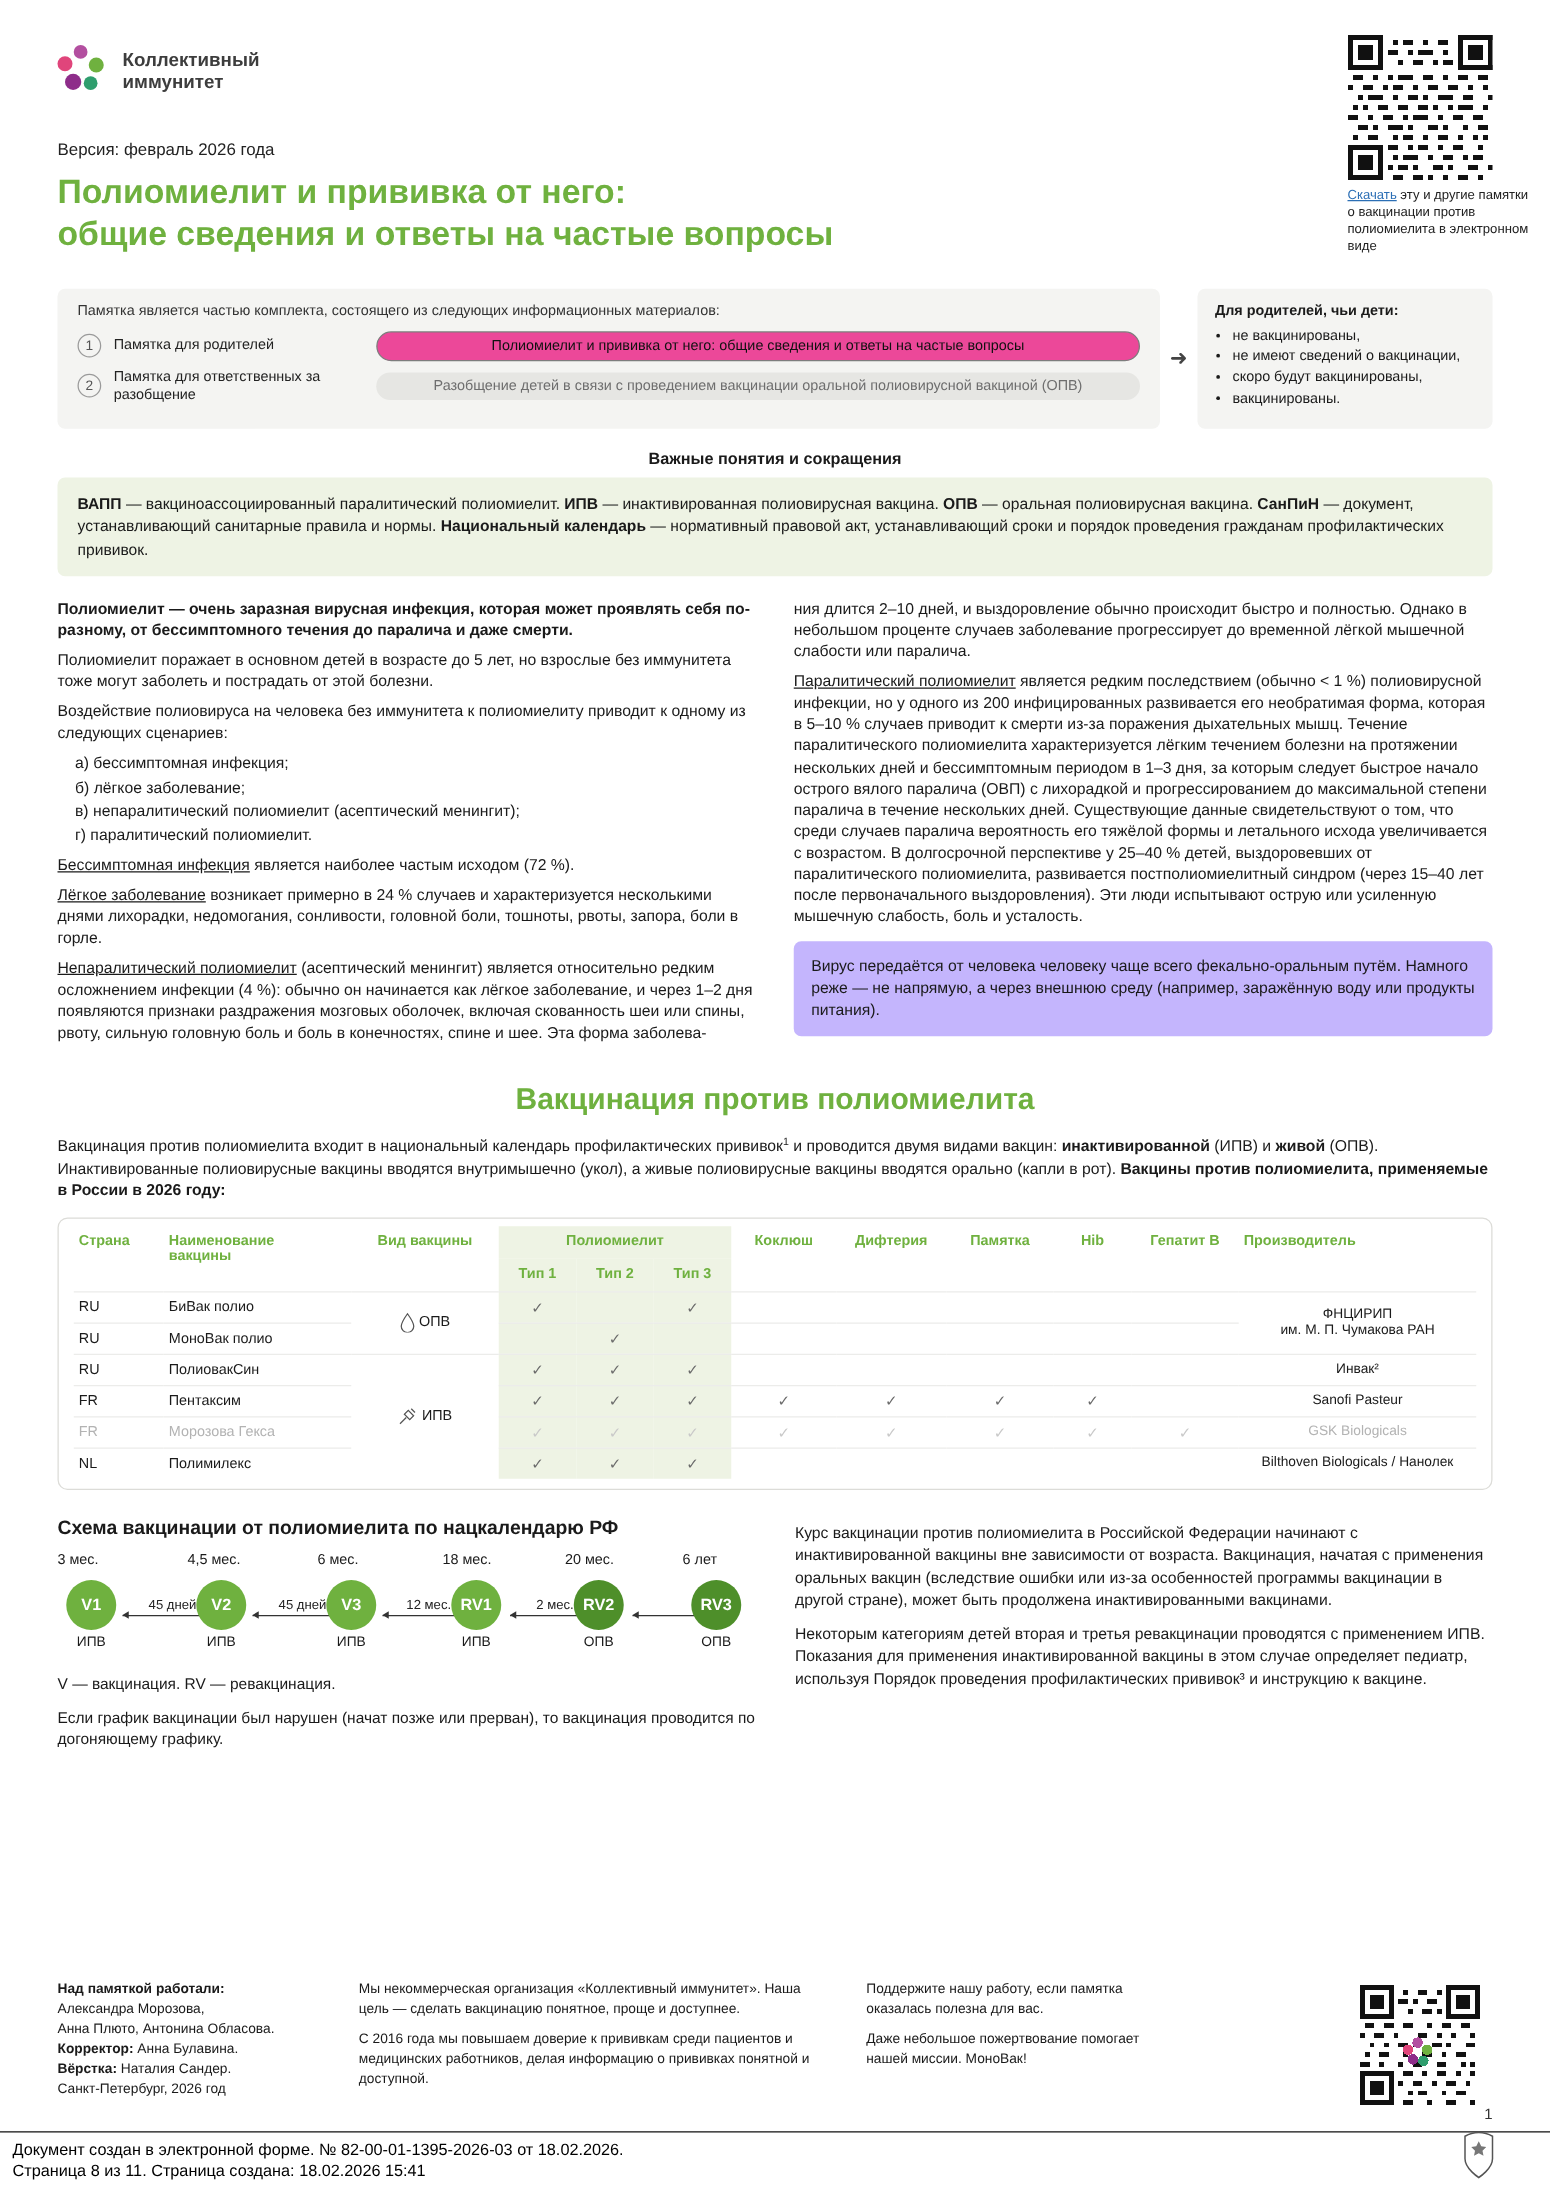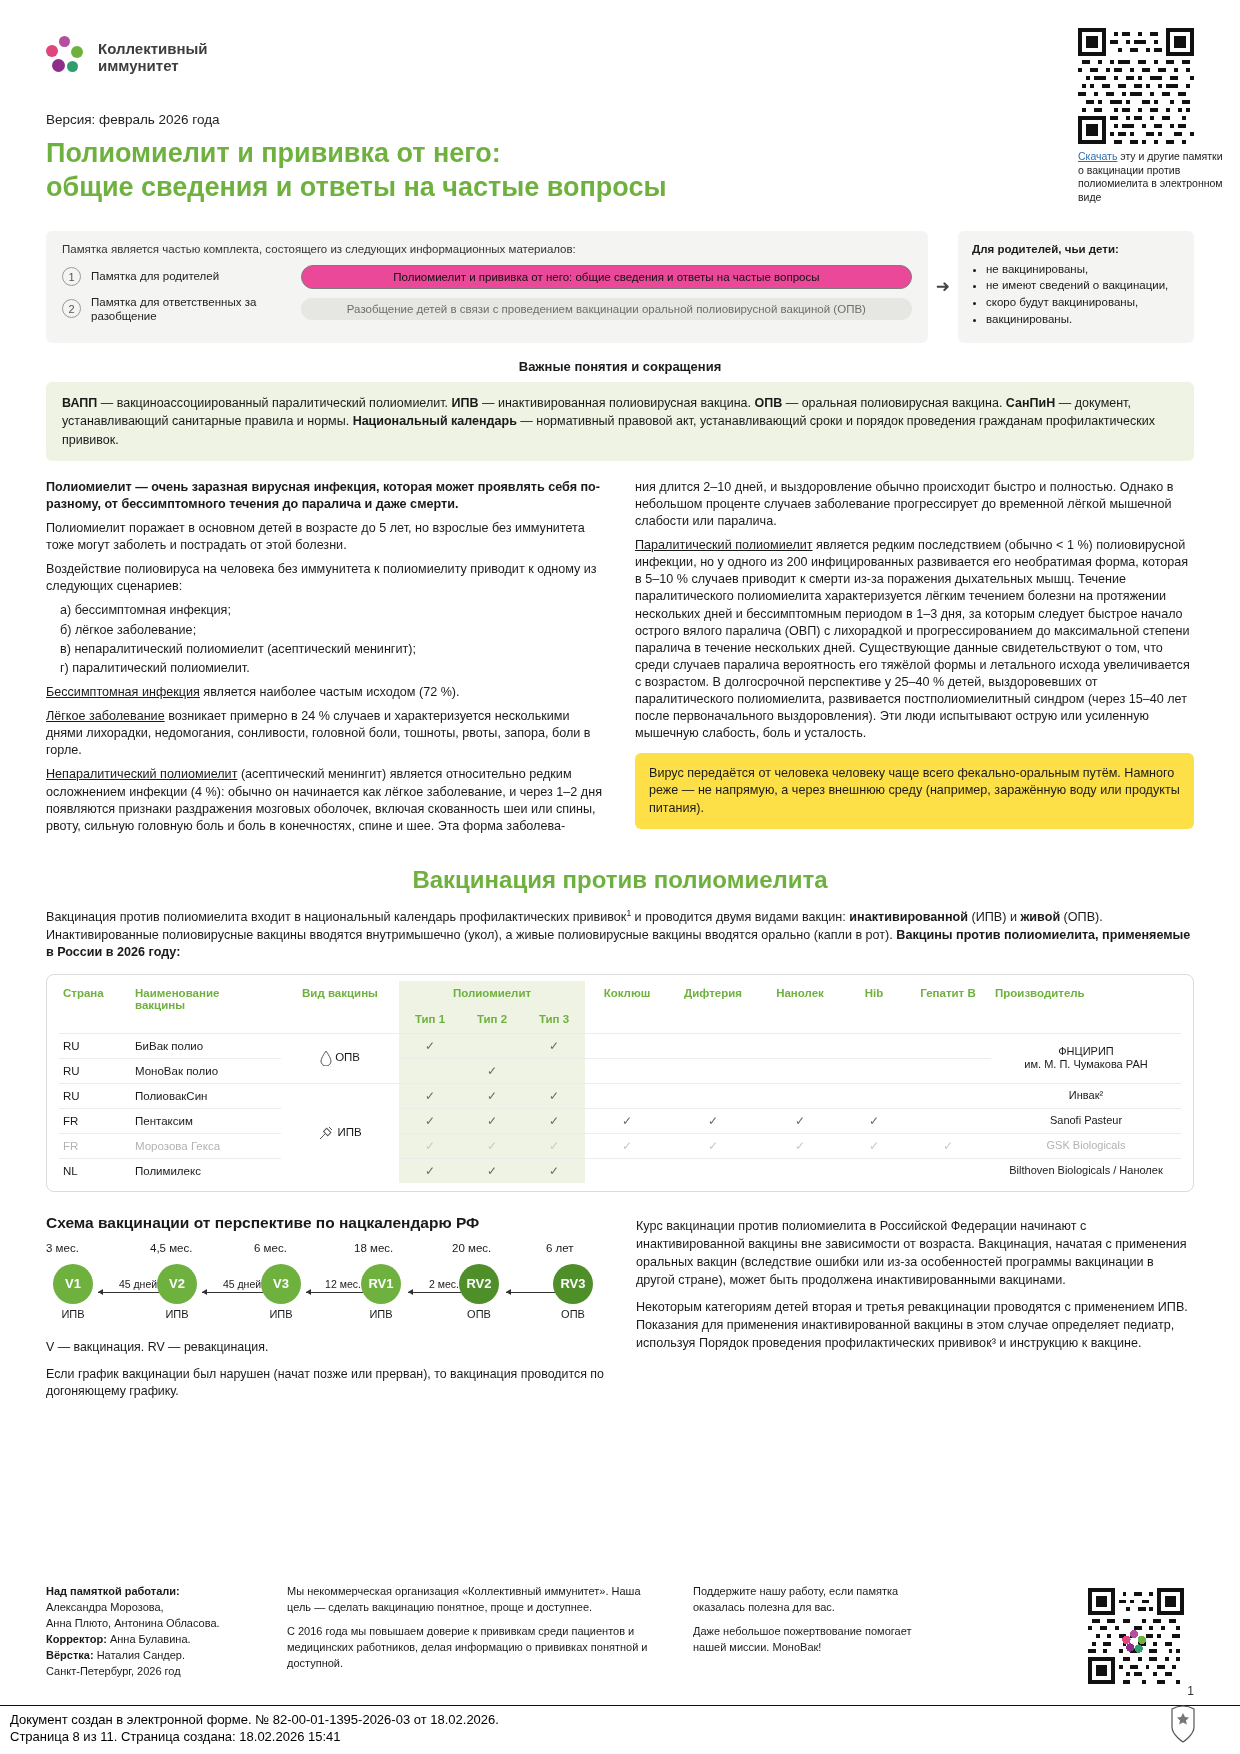--- a/index.html
+++ b/index.html
@@ -49,21 +49,21 @@
   .terms-title { text-align:center; font-size:13px; font-weight:bold; margin:16px 0 8px; }
   .terms { background:#eef3e4; border-radius:6px; padding:12px 16px; font-size:12.5px; line-height:1.45; }
   .terms b { font-weight:bold; }
 
   
   .cols { display:flex; gap:30px; margin-top:18px; font-size:12.6px; line-height:1.36; }
   .col { flex:1; }
   .col p { margin:0 0 7px; }
   .col b { font-weight:bold; }
   .u { text-decoration:underline; }
-  .callout { background:#fde047; border-radius:6px; padding:12px 14px; margin-top:10px; font-size:12.6px; line-height:1.4; }
+  .callout { background:#c4b5fd; border-radius:6px; padding:12px 14px; margin-top:10px; font-size:12.6px; line-height:1.4; }
 
   
   h2.section { text-align:center; color:#6fb13f; font-size:24px; margin:24px 0 14px; font-weight:bold; }
 
   .intro { font-size:12.6px; line-height:1.4; }
   .intro b { font-weight:bold; }
   sup { font-size:8.5px; vertical-align:super; }
 
   
   .tbl-wrap { border:1px solid #dcdcd8; border-radius:8px; margin-top:12px; padding:6px 12px 8px; position:relative; }
@@ -345,21 +345,21 @@
       </colgroup>
       <thead>
         <tr>
           <th class="left" rowspan="2">Страна</th>
           <th class="left" rowspan="2" style="white-space:pre-line">Наименование
 вакцины</th>
           <th rowspan="2">Вид вакцины</th>
           <th colspan="3" class="polio-group">Полиомиелит</th>
           <th rowspan="2">Коклюш</th>
           <th rowspan="2">Дифтерия</th>
-          <th rowspan="2">Нанолек</th>
+          <th rowspan="2">Памятка</th>
           <th rowspan="2">Hib</th>
           <th rowspan="2">Гепатит B</th>
           <th class="left" rowspan="2">Производитель</th>
         </tr>
         <tr>
           <th class="polio-group">Тип 1</th>
           <th class="polio-group">Тип 2</th>
           <th class="polio-group">Тип 3</th>
         </tr>
       </thead>
@@ -461,21 +461,21 @@
           <td></td>
           <td></td>
           <td class="brand-cell">Bilthoven Biologicals / Нанолек</td>
         </tr>
       </tbody>
     </table>
   </div>
 
   <div class="lower">
     <div class="lower-left">
-      <div class="scheme-head">Схема вакцинации от перспективе по нацкалендарю РФ</div>
+      <div class="scheme-head">Схема вакцинации от полиомиелита по нацкалендарю РФ</div>
       <div class="timeline">
         <div class="tl-item" style="left:0;">
           <div class="tl-month" style="left:0;top:-22px;">3 мес.</div>
           <div class="node">V1</div>
           <div class="tl-type">ИПВ</div>
         </div>
         <div class="gap" style="left:52px;width:80px;"><span>45 дней</span><span class="ln"></span></div>
         <div class="tl-item" style="left:104px;">
           <div class="tl-month" style="left:0;top:-22px;">4,5 мес.</div>
           <div class="node">V2</div>

